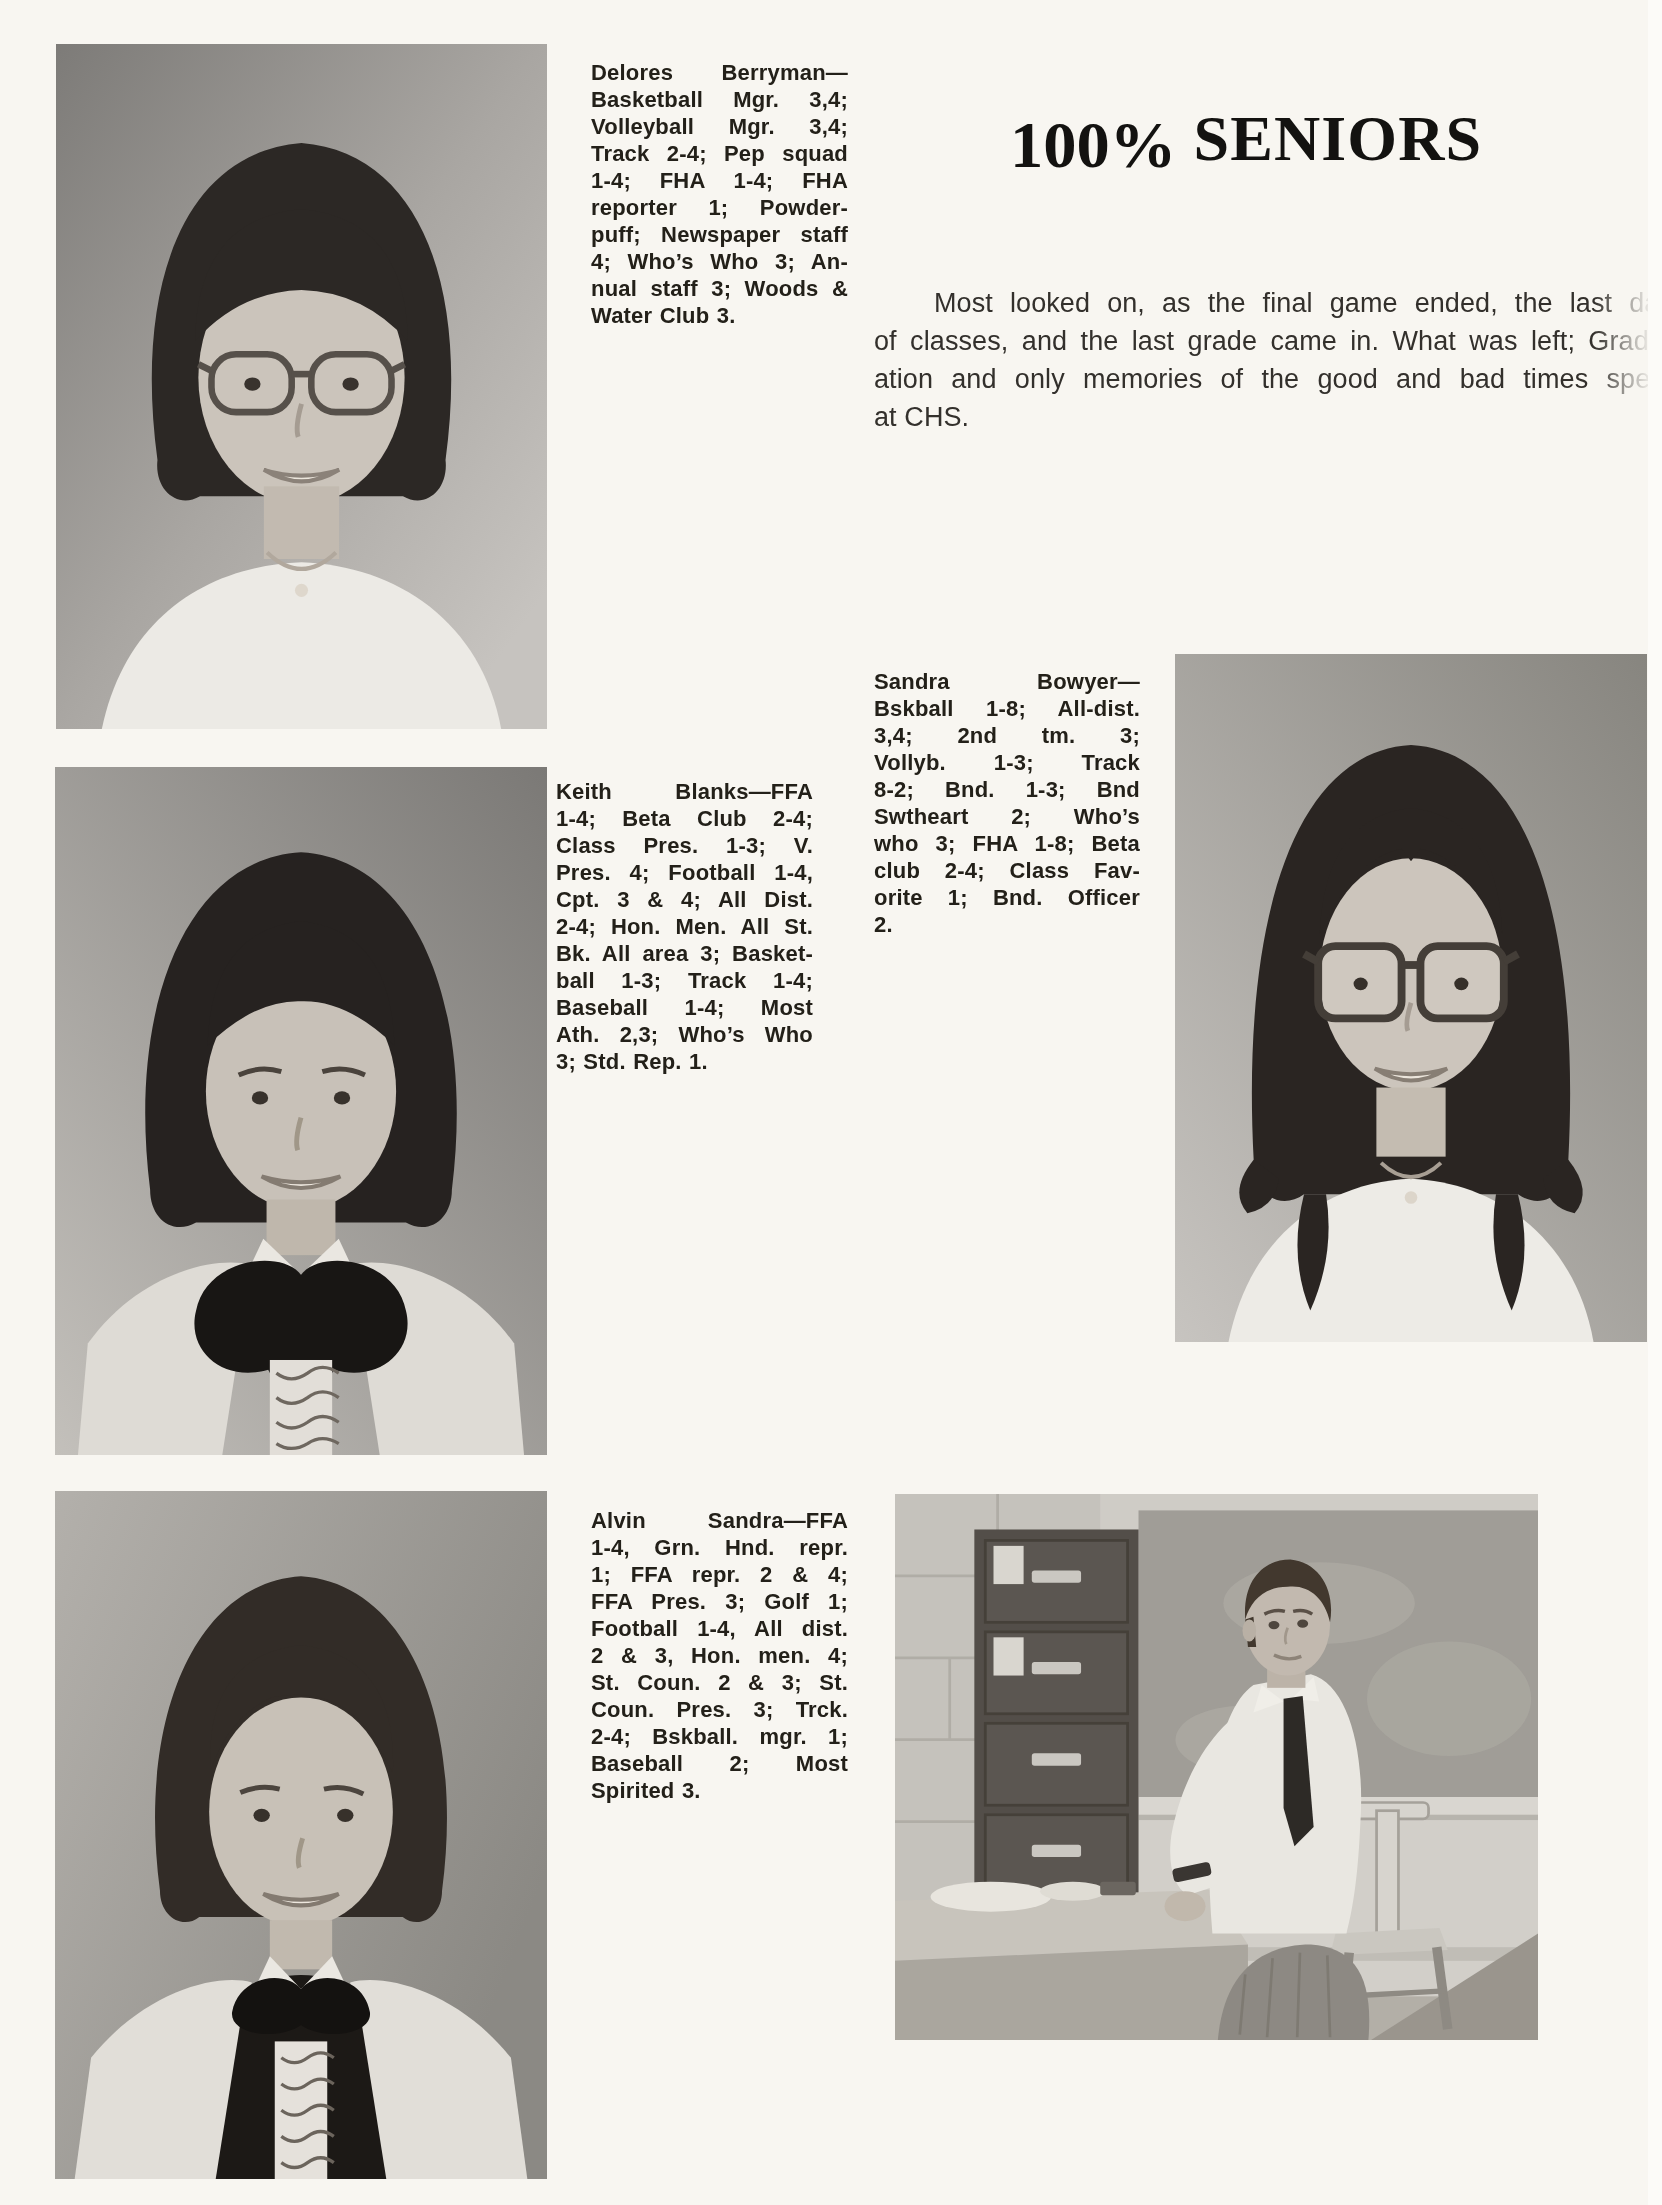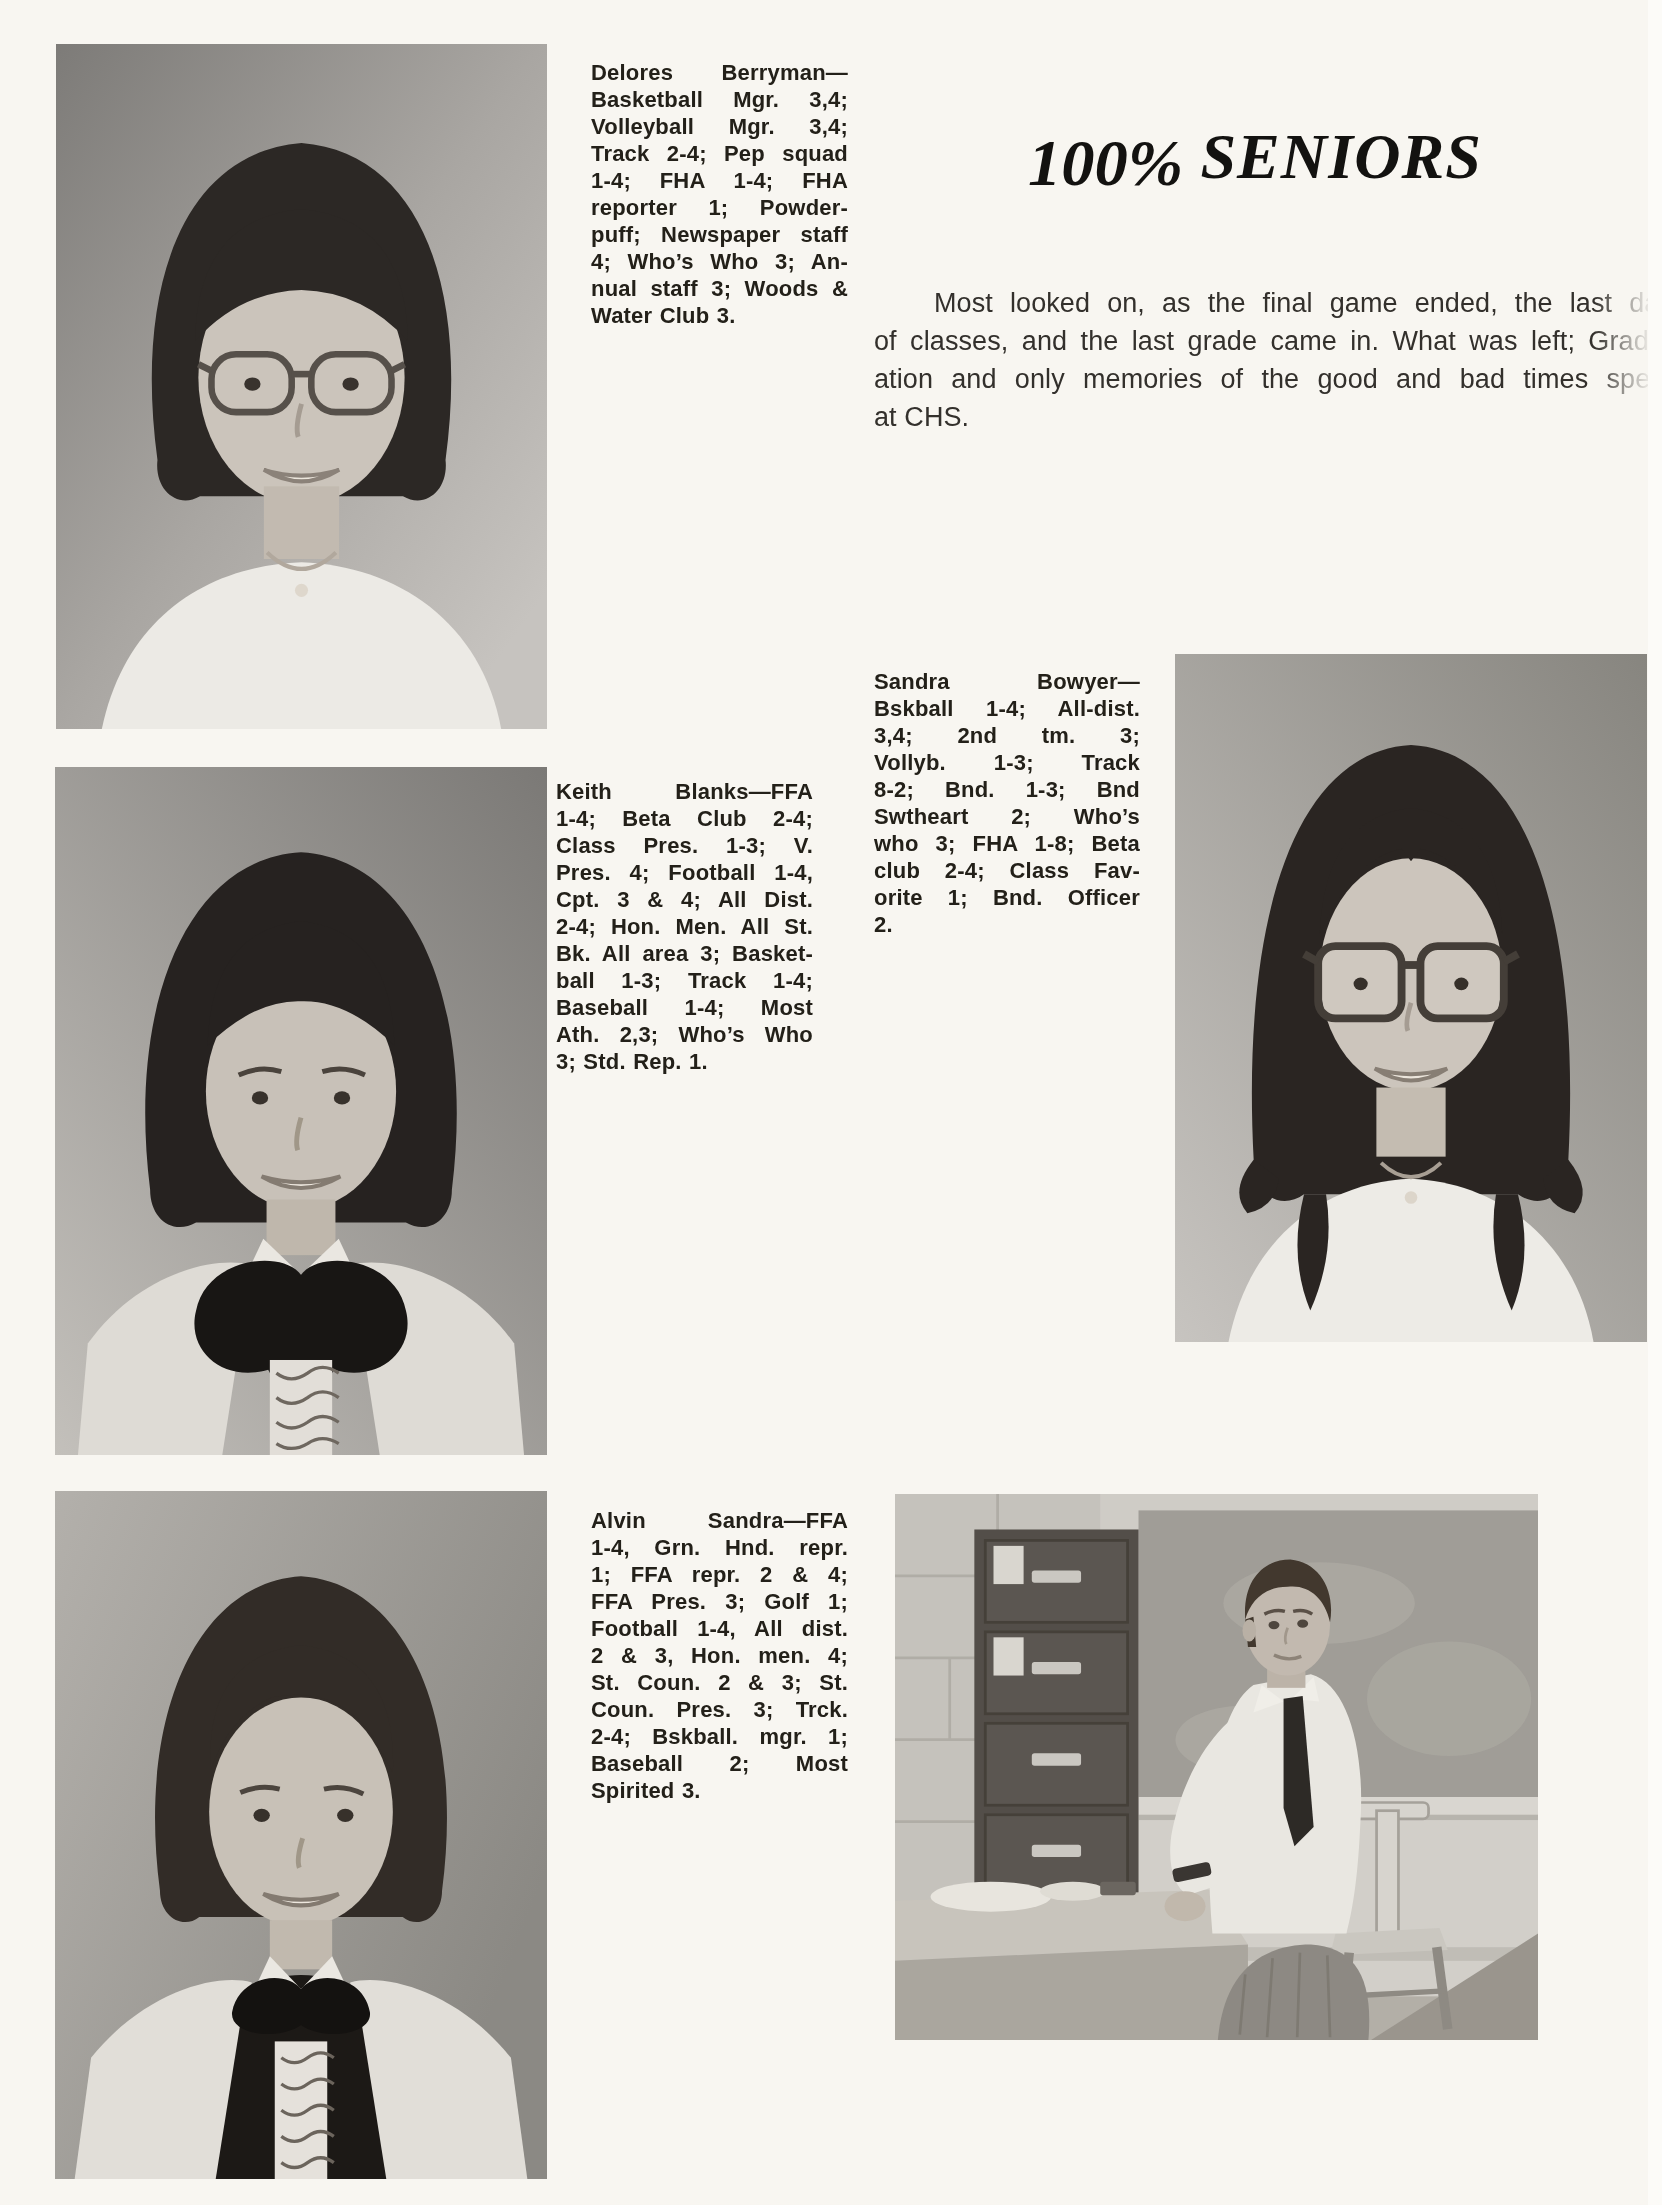--- a/index.html
+++ b/index.html
@@ -9,22 +9,22 @@
     font-family:"Liberation Sans", sans-serif; color:#201e1a;
   }
   .photo { position:absolute; overflow:hidden; background:#9a9794; }
   .photo svg { display:block; width:100%; height:100%; }
 
   .bio { position:absolute; font-size:22px; line-height:27px;
          letter-spacing:0.2px; word-spacing:1.1px; color:#232019;font-weight:bold; }
   .bio .line { text-align:justify; text-align-last:justify; white-space:nowrap; }
   .bio .line.last { text-align-last:left; }
 
-  .headline { position:absolute; left:1010px; top:100px; margin:18px;
-      font-family:"Liberation Serif", serif; font-style:italic; font-weight:600;
+  .headline { position:absolute; left:1010px; top:100px; margin:0;
+      font-family:"Liberation Serif", serif; font-weight:600;
       font-size:64px; letter-spacing:1.1px; color:#131210; white-space:nowrap; }
   .headline .pct { font-size:1.04em; position:relative; top:0.10em; letter-spacing:0; }
 
   .intro { position:absolute; left:874px; top:284px; width:799px;
       font-size:27px; line-height:38px; color:#33302c; letter-spacing:0.1px; }
   .intro .line { text-align:justify; text-align-last:justify; white-space:nowrap; }
   .intro .line:first-child { text-indent:60px; }
   .intro .line.last { text-align-last:left; }
 
   .caption { position:absolute; left:895px; top:2042px; width:643px;
@@ -130,21 +130,21 @@
       <div class="line">2-4; Hon. Men. All St.</div>
       <div class="line">Bk. All area 3; Basket-</div>
       <div class="line">ball 1-3; Track 1-4;</div>
       <div class="line">Baseball 1-4; Most</div>
       <div class="line">Ath. 2,3; Who’s Who</div>
       <div class="line last">3; Std. Rep. 1.</div>
     </div>
 
   <div class="bio" style="left:874px; top:668px; width:266px;">
       <div class="line">Sandra Bowyer—</div>
-      <div class="line">Bskball 1-4; All-dist.</div>
+      <div class="line">Bskball 1-8; All-dist.</div>
       <div class="line">3,4; 2nd tm. 3;</div>
       <div class="line">Vollyb. 1-3; Track</div>
       <div class="line">8-2; Bnd. 1-3; Bnd</div>
       <div class="line">Swtheart 2; Who’s</div>
       <div class="line">who 3; FHA 1-8; Beta</div>
       <div class="line">club 2-4; Class Fav-</div>
       <div class="line">orite 1; Bnd. Officer</div>
       <div class="line last">2.</div>
     </div>
 

